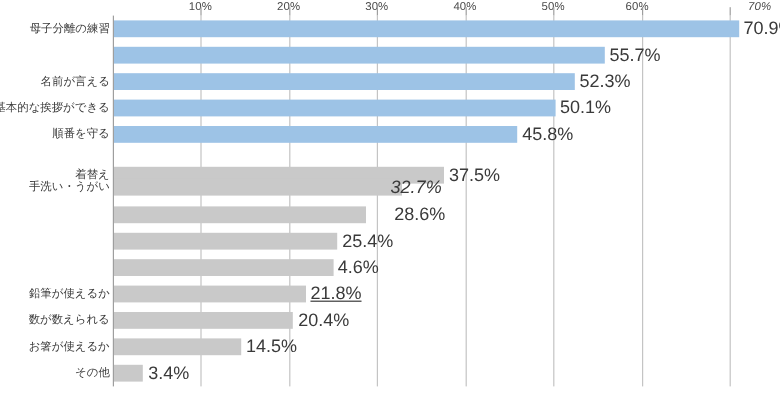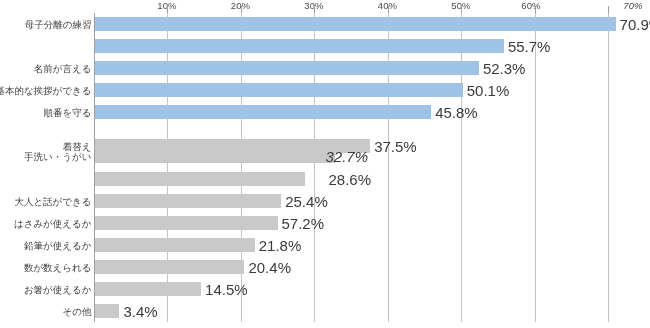--- a/index.html
+++ b/index.html
@@ -172,33 +172,31 @@
         <div class="row" style="top: 132.429px; height: 22.0714px;">
           <div class="row-label">手洗い・うがい</div>
           <div class="bar gray" style="width: 240.345px; background: rgb(201, 201, 201);"></div>
           <div class="bar-value" style="left: 228px; font-style: italic;">32.7%</div>
         </div>
         <div class="row" style="top: 154.5px; height: 22.0714px;">
           <div class="bar gray" style="width: 210.21px; background: rgb(201, 201, 201);"></div>
           <div class="bar-value" style="left: 231px;">28.6%</div>
         </div>
         <div class="row" style="top: 176.571px; height: 22.0714px;">
-          <div class="row-label">大人と話ができる</div>
           <div class="bar gray" style="width: 186.69px; background: rgb(201, 201, 201);"></div>
           <div class="bar-value" style="left: 187.69px;">25.4%</div>
         </div>
         <div class="row" style="top: 198.643px; height: 22.0714px;">
-          <div class="row-label">はさみが使えるか</div>
           <div class="bar gray" style="width: 183.015px; background: rgb(201, 201, 201);"></div>
-          <div class="bar-value" style="left: 184.015px;">57.2%</div>
+          <div class="bar-value" style="left: 184.015px;">4.6%</div>
         </div>
         <div class="row" style="top: 220.714px; height: 22.0714px;">
           <div class="row-label">鉛筆が使えるか</div>
           <div class="bar gray" style="width: 160.23px; background: rgb(201, 201, 201);"></div>
-          <div class="bar-value" style="left: 161.23px;">21.8%</div>
+          <div class="bar-value" style="left: 161.23px; text-decoration: underline;">21.8%</div>
         </div>
         <div class="row" style="top: 242.786px; height: 22.0714px;">
           <div class="row-label">数が数えられる</div>
           <div class="bar gray" style="width: 149.94px; background: rgb(201, 201, 201);"></div>
           <div class="bar-value" style="left: 150.94px;">20.4%</div>
         </div>
         <div class="row" style="top: 264.857px; height: 22.0714px;">
           <div class="row-label">お箸が使えるか</div>
           <div class="bar gray" style="width: 106.575px; background: rgb(201, 201, 201);"></div>
           <div class="bar-value" style="left: 107.575px;">14.5%</div>

